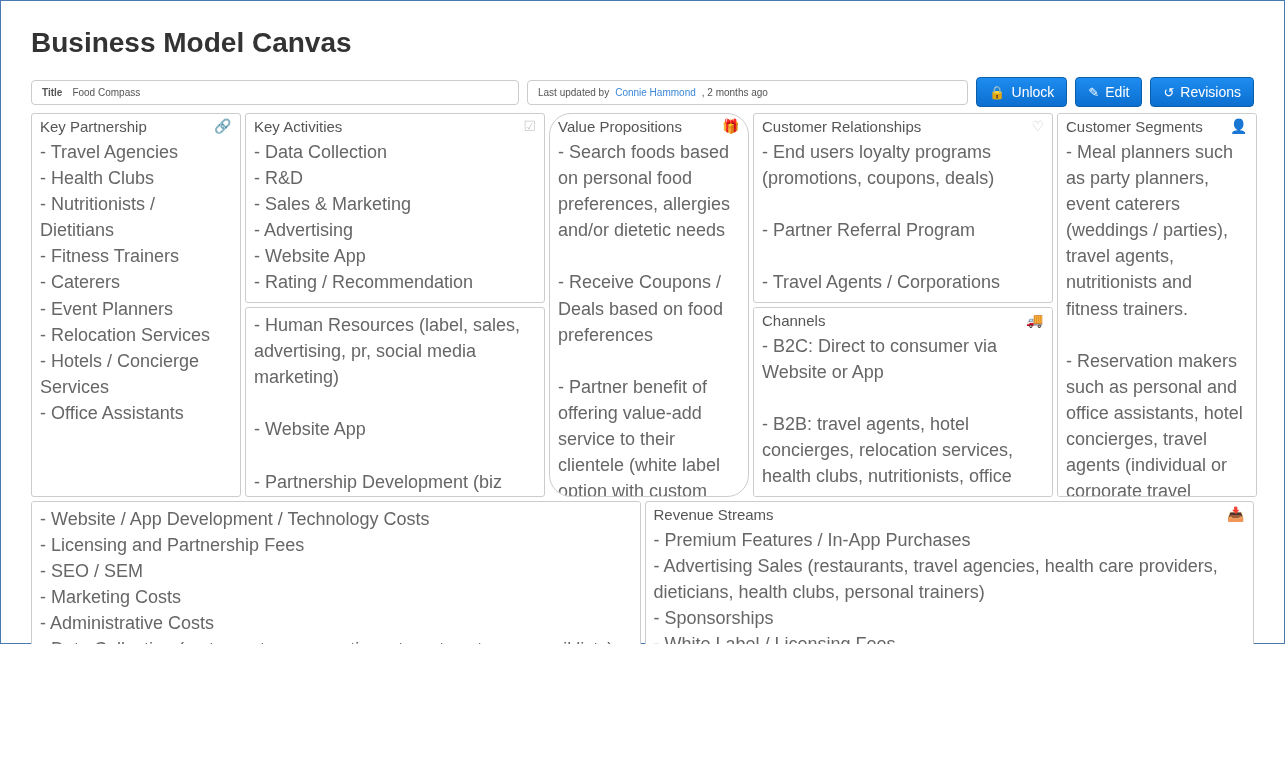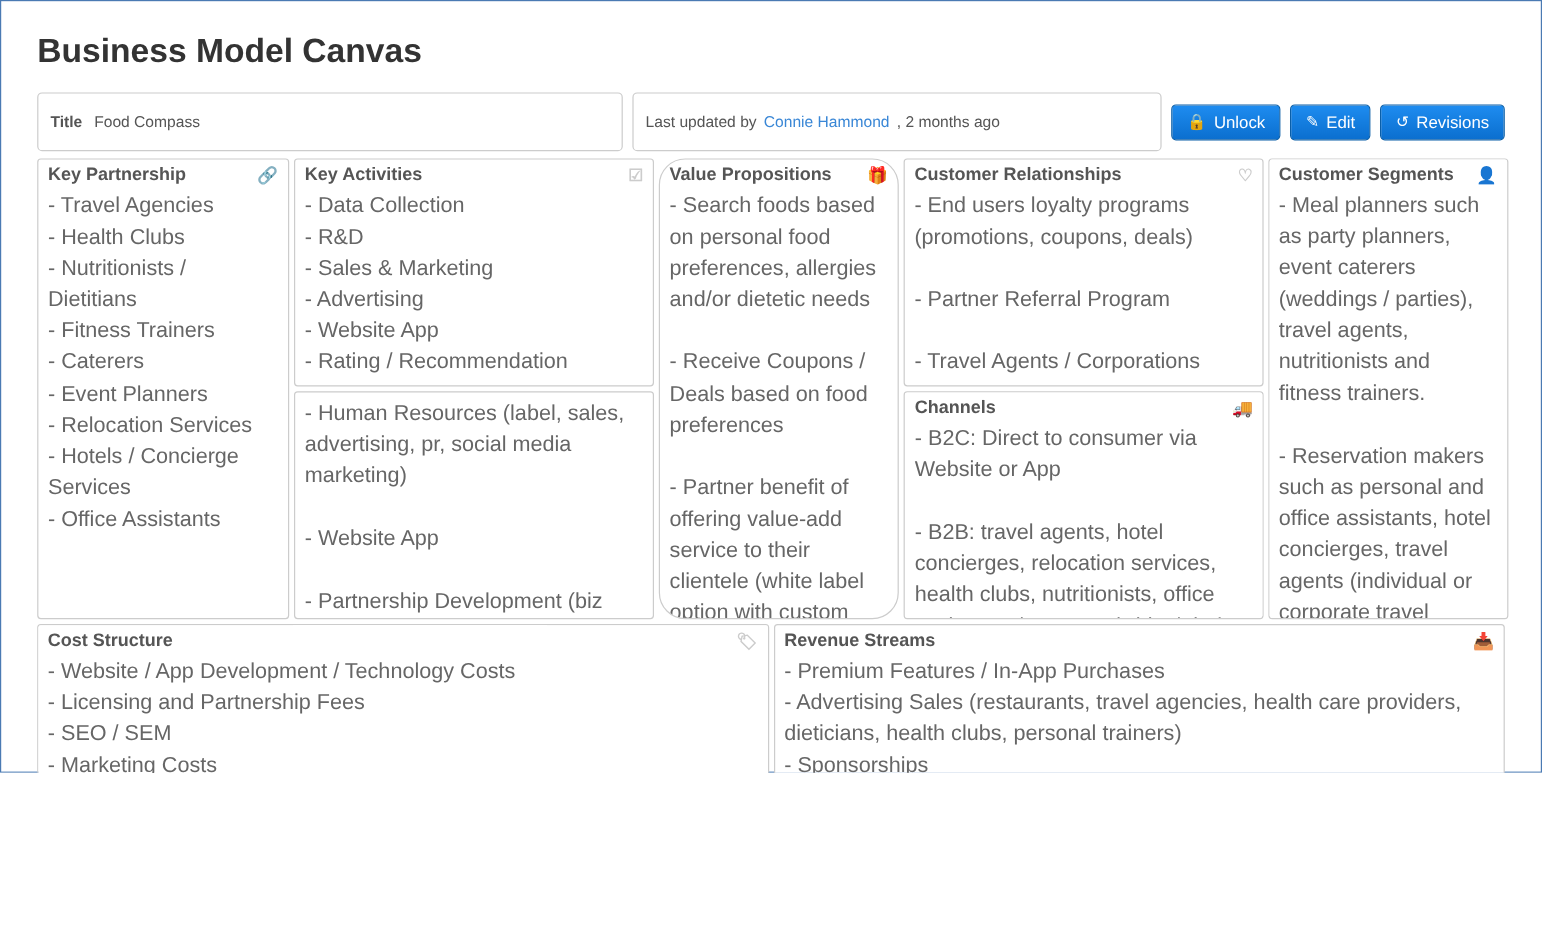--- a/index.html
+++ b/index.html
@@ -25,22 +25,22 @@
   }
   .top-bar {
     display: flex;
     gap: 8px;
     align-items: center;
     margin-bottom: 6px;
   }
   .field-box {
     border: 1px solid #ccc;
     border-radius: 4px;
-    padding: 16px 10px;
-    font-size: 13px;
+    padding: 6px 10px;
+    font-size: 10px;
     color: #555;
     flex: 1;
     background: #fff;
     display: flex;
     align-items: flex-end;
     gap: 6px;
   }
   .field-box .label-strong { color:#555; font-weight:bold; margin-right:4px; }
   .field-box .user-link { color:#3a87d6; }
   .btn {
@@ -67,27 +67,27 @@
   .cell {
     border: 1px solid #ccc;
     border-radius: 3px;
     padding: 4px 8px 6px 8px;
     overflow: hidden;
     position: relative;
     background:#fff;
   }
   .cell.scroll { overflow-y: scroll; }
   .cell-title {
-    font-weight: bold;
+    font-weight: normal;
     color:#555;
     font-size: 15px;
     margin-bottom: 4px;
     display:flex;
     justify-content:space-between;
-    align-items:flex-end;
+    align-items:flex-start;
   }
   .cell-title .tile-ico { color:#ccc; font-size:14px; }
   .cell-body {
     color:#666;
     font-size: 18px;
     line-height: 1.45;
     white-space: pre-wrap;
   }
   
   .kp { grid-column:1; grid-row:1 / span 2; }
@@ -223,24 +223,20 @@
 
 - Reservation makers such as personal and office assistants, hotel concierges, travel agents (individual or corporate travel agencies) and friends / family.
 
 - Restaurants</div>
     </div>
 
   </div>
 
   <div class="bottom-row">
     <div class="cell scroll">
-      <div class="cell-title">
-        <span>Cost Structure</span>
-        <span class="tile-ico">🏷</span>
-      </div>
       <div class="cell-body">- Website / App Development / Technology Costs
 - Licensing and Partnership Fees
 - SEO / SEM
 - Marketing Costs
 - Administrative Costs
 - Data Collection (restaurant menus, ratings, target customer email lists)
 - Online and Offline Advertising Budget
 - Human Capital</div>
     </div>
     <div class="cell">

